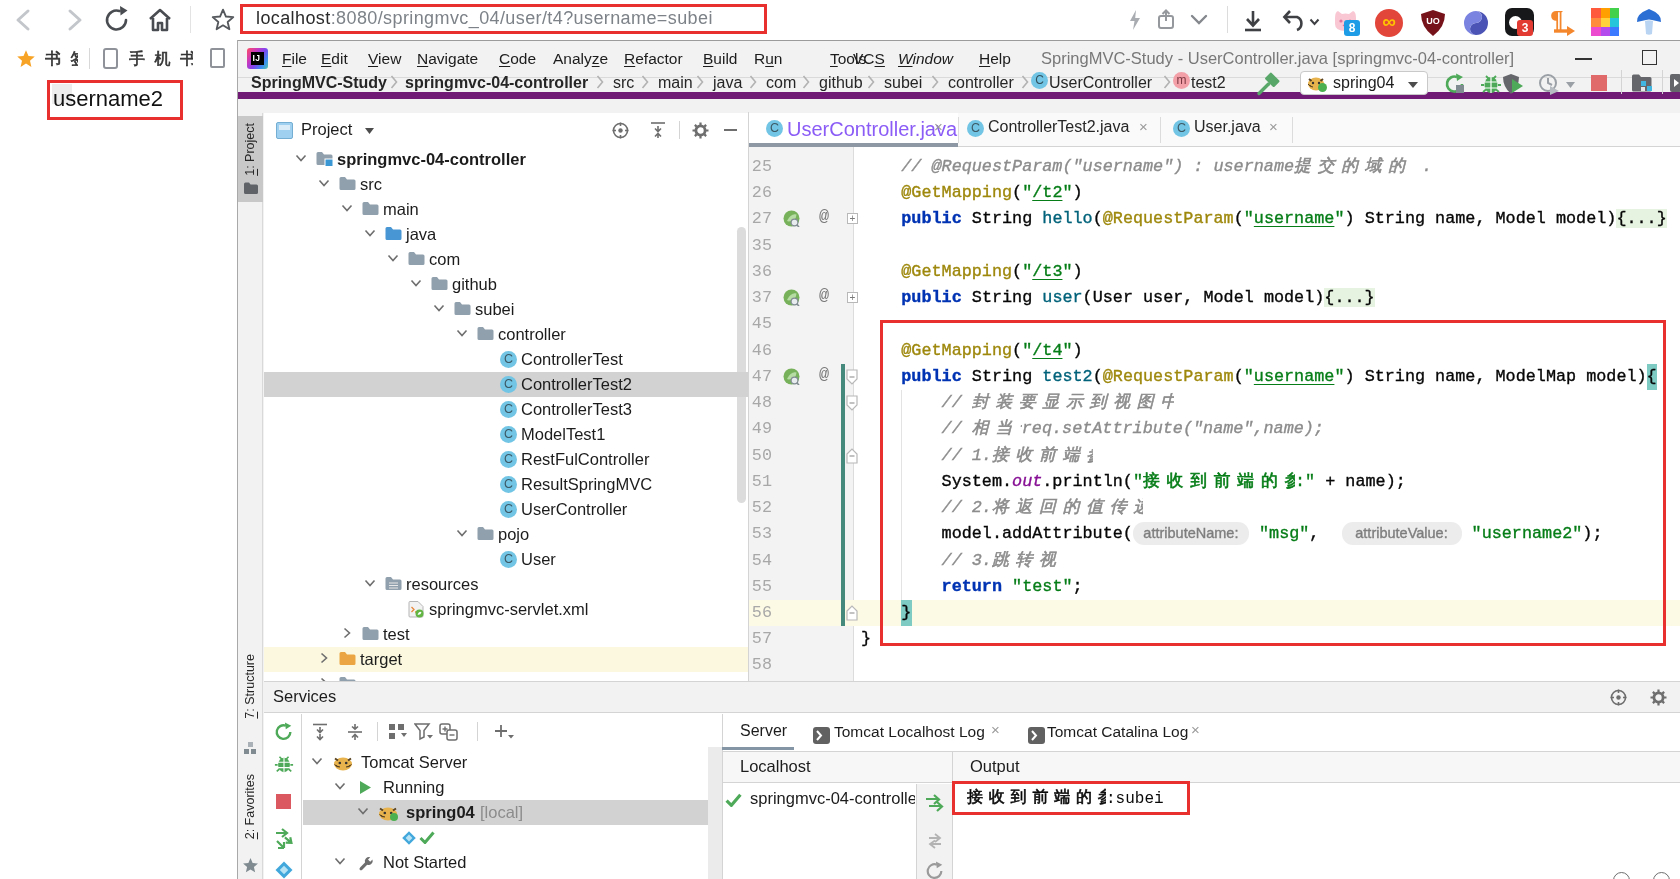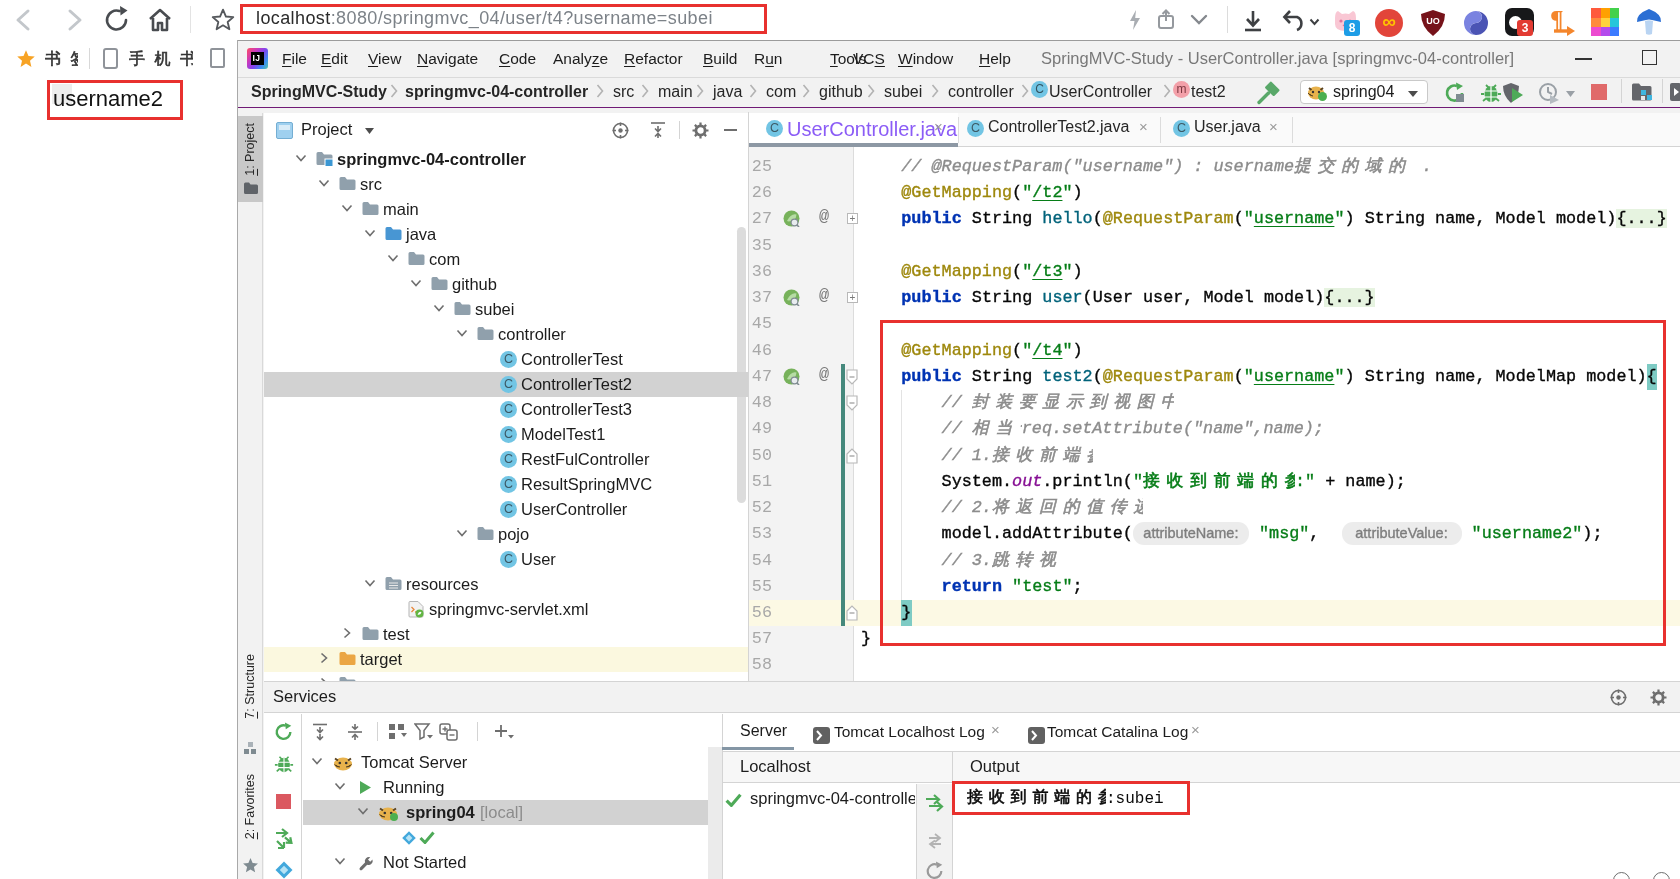--- a/index.html
+++ b/index.html
@@ -169,28 +169,28 @@
     <div class="abs menu" style="left:83px;"><u>E</u>dit</div>
     <div class="abs menu" style="left:130px;"><u>V</u>iew</div>
     <div class="abs menu" style="left:179px;"><u>N</u>avigate</div>
     <div class="abs menu" style="left:261px;"><u>C</u>ode</div>
     <div class="abs menu" style="left:315px;">Analy<u>z</u>e</div>
     <div class="abs menu" style="left:386px;"><u>R</u>efactor</div>
     <div class="abs menu" style="left:465px;"><u>B</u>uild</div>
     <div class="abs menu" style="left:516px;">R<u>u</u>n</div>
     <div class="abs menu" style="left:592px;"><u>T</u>ools</div>
     <div class="abs menu" style="left:615px;">VC<u>S</u></div>
-    <div class="abs menu" style="left:660px;"><u>W</u>indow</div>
+    <div class="abs menu" style="left:660px;font-style:italic;"><u>W</u>indow</div>
     <div class="abs menu" style="left:725px;margin-left:16px;"><u>H</u>elp</div>
     <div class="abs" style="left:803px;top:9px;font-size:16.5px;color:#787878;white-space:nowrap;">SpringMVC-Study - UserController.java [springmvc-04-controller]</div>
     <div class="abs" style="left:1337px;top:18px;width:17px;height:2px;background:#333;"></div>
     <div class="abs" style="left:1404px;top:10px;width:15px;height:15px;border:1.5px solid #333;"></div>
   </div>
 
-  <div class="abs" id="navbar" style="left:0;top:34px;width:1443px;height:34px;border-bottom:1px solid #701a75;">
+  <div class="abs" id="navbar" style="left:0;top:25px;width:1443px;height:34px;border-bottom:7px solid #701a75;">
     <div class="abs crumbB" style="left:13px;">SpringMVC-Study</div>
     <div class="abs crumbB" style="left:167px;">springmvc-04-controller</div>
     <div class="abs crumb" style="left:375px;">src</div>
     <div class="abs crumb" style="left:420px;">main</div>
     <div class="abs crumb" style="left:475px;">java</div>
     <div class="abs crumb" style="left:528px;">com</div>
     <div class="abs crumb" style="left:581px;">github</div>
     <div class="abs crumb" style="left:646px;">subei</div>
     <div class="abs crumb" style="left:710px;">controller</div>
     <div class="abs crumb" style="left:811px;">UserController</div>

